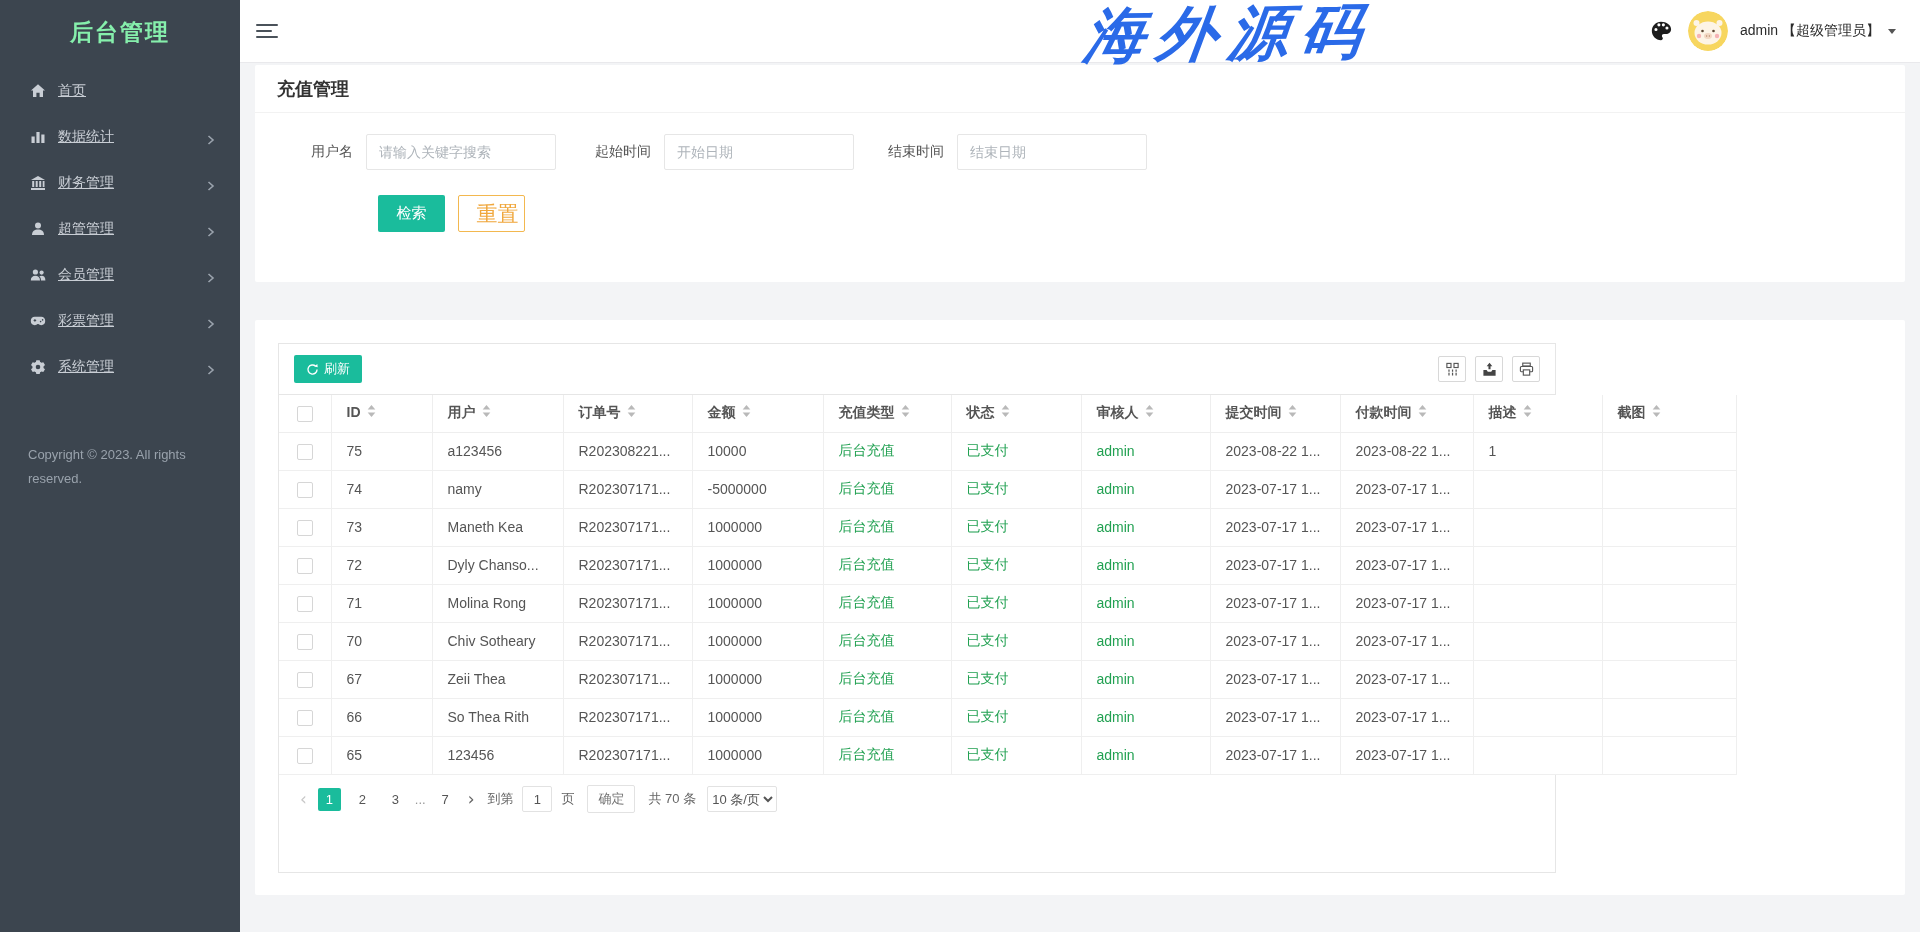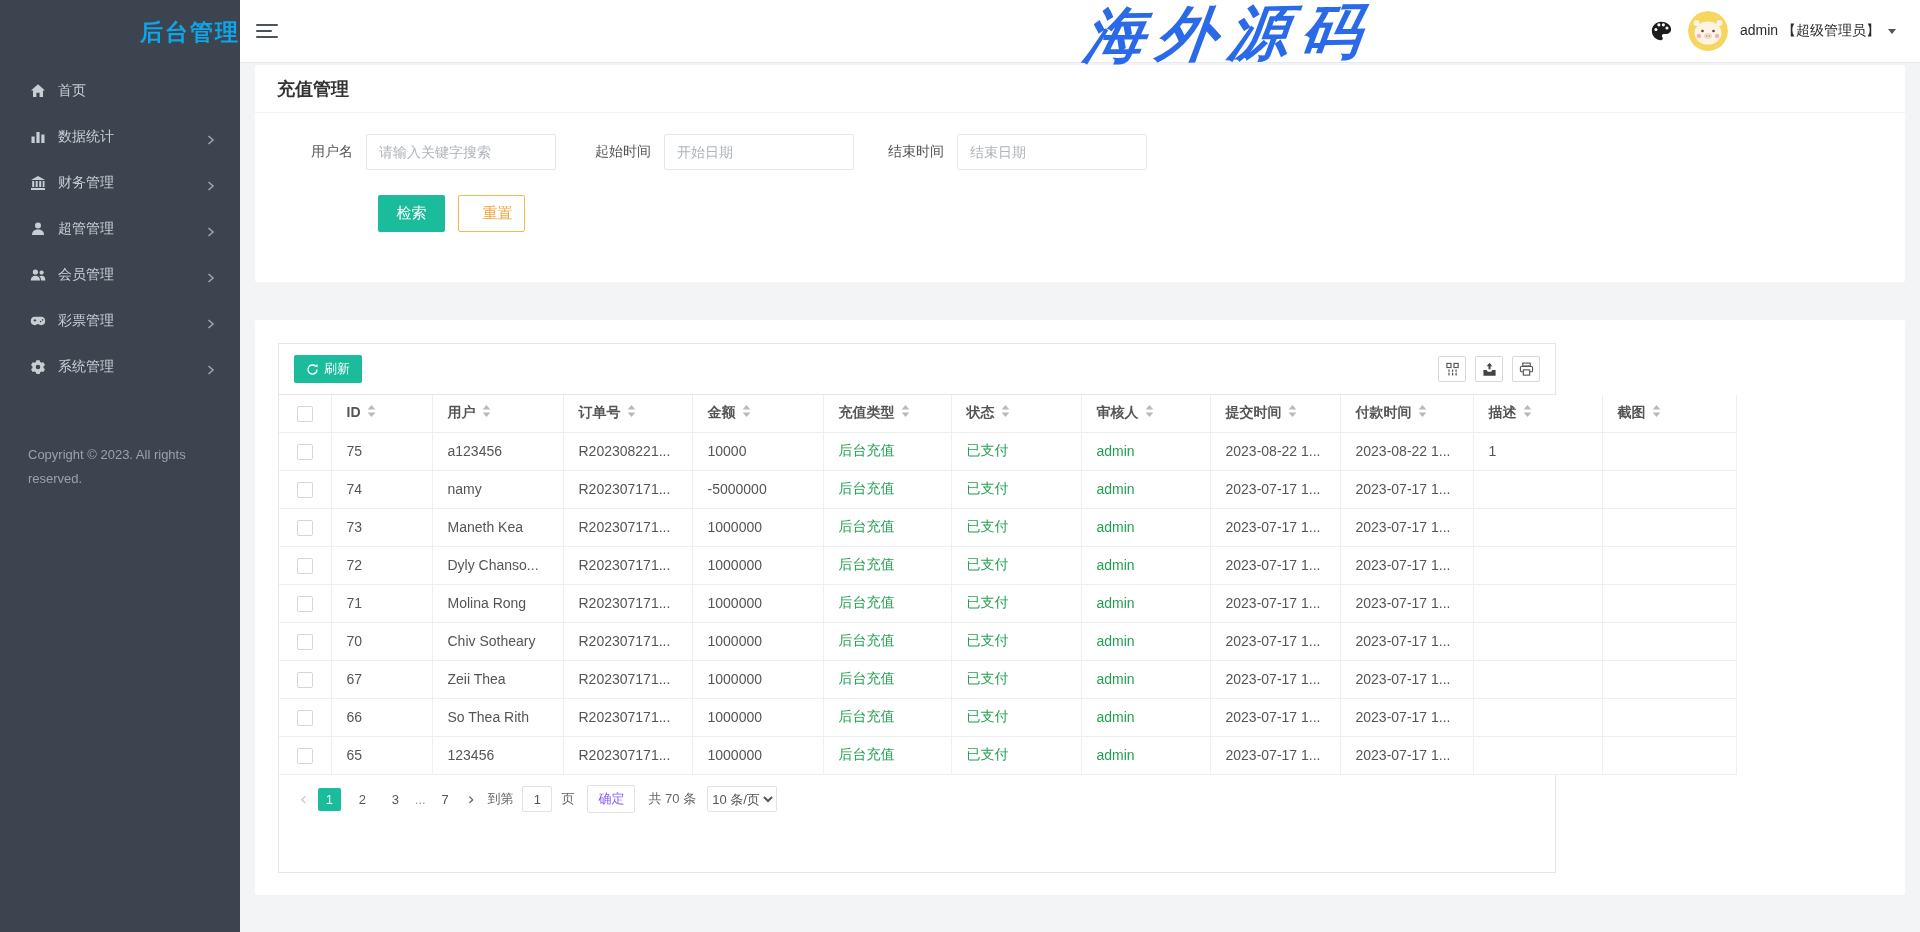--- a/index.html
+++ b/index.html
@@ -1,26 +1,26 @@
 <!DOCTYPE html>
 <html><head>
 <meta charset="utf-8">
 <style>
   * { margin:0; padding:0; box-sizing:border-box; }
   html,body { width:1920px; height:932px; overflow:hidden; }
   body { position:relative; background:#f3f4f6; font-family:"Liberation Sans","DejaVu Sans",sans-serif; }
 
   
   .sidebar { position:absolute; left:0; top:0; width:240px; height:932px; background:#3c454f; z-index:10; }
-  .side-title { height:64px; line-height:64px; text-align:right; color:#0ea5e9; font-size:23px; font-weight:bold; letter-spacing:2px; }
+  .side-title { height:64px; line-height:64px; text-align:center; color:#86efac; font-size:23px; font-weight:bold; letter-spacing:2px; }
   .side-menu { padding-top:4px; }
   .side-item { height:46px; display:flex; align-items:center; padding:0 25px 0 30px; color:#c9ced5; font-size:14px; cursor:pointer; }
   .mi-icon { width:16px; height:16px; margin-right:12px; flex:none; display:flex; align-items:center; justify-content:center; }
   .mi-icon svg { width:16px; height:16px; fill:currentColor; }
-  .mi-label { flex:1; }
+  .mi-label { flex:1;text-decoration:underline; }
   .mi-chevron { width:8px; height:10px; flex:none; }
   .mi-chevron svg { width:8px; height:10px; stroke:#9aa3ad; stroke-width:1.6; fill:none; }
   .copyright { position:absolute; left:28px; top:443px; width:188px; font-size:13px; color:#99a2ac; line-height:1.85; }
 
   
   .topbar { position:absolute; left:240px; top:0; width:1680px; height:63px; background:#fff; border-bottom:1px solid #e9e9ec; display:flex; align-items:center; z-index:5; }
   .hamburger { margin-left:16px; width:22px; height:14px; display:flex; flex-direction:column; justify-content:space-between; cursor:pointer; }
   .hamburger i { display:block; height:2px; background:#4a525a; border-radius:1px; }
   .hamburger i:nth-child(1){ width:22px; } .hamburger i:nth-child(2){ width:16px; } .hamburger i:nth-child(3){ width:22px; }
   .topbar-right { margin-left:auto; margin-right:24px; display:flex; align-items:center; }
@@ -39,21 +39,21 @@
   .card-table { top:320px; height:575px; }
   .card-head { height:48px; line-height:48px; padding-left:22px; border-bottom:1px solid #f2f2f2; font-size:18px; font-weight:bold; color:#333; }
 
   .filter-row { display:flex; align-items:center; margin:21px 0 0 56px; }
   .f-label { font-size:14px; color:#555; margin-right:13px; white-space:nowrap; }
   .f-label.gap1 { margin-left:39px; } .f-label.gap2 { margin-left:34px; }
   .f-input { width:190px; height:36px; border:1px solid #e6e6e6; border-radius:2px; padding:0 12px; font-size:14px; color:#333; outline:none; }
   .f-input::placeholder { color:#aeb4ba; }
   .button-row { margin:25px 0 0 123px; display:flex; }
   .btn-search { width:67px; height:37px; background:#1abc9c; color:#fff; border:none; border-radius:2px; font-size:15px; cursor:pointer; font-family:inherit; }
-  .btn-reset { width:67px; height:37px; background:#fff; color:#f0a73c; border:1px solid #f3b84f; border-radius:2px; font-size:15px; margin-left:13px; cursor:pointer; font-family:inherit;padding-left:12px; }
+  .btn-reset { width:67px; height:37px; background:#fff; color:#f0a73c; border:1px solid #f3b84f; border-radius:2px; font-size:21px; margin-left:13px; cursor:pointer; font-family:inherit;padding-left:12px; }
 
   
   .table-box { position:absolute; left:23px; top:23px; width:1278px; bottom:22px; border:1px solid #e6e6e6; background:#fff; }
   .toolbar { height:51px; display:flex; align-items:center; padding:0 15px; border-bottom:1px solid #e6e6e6; }
   .btn-refresh { height:28px; padding:0 12px; background:#1abc9c; color:#fff; border:none; border-radius:2px; font-size:13px; display:flex; align-items:center; cursor:pointer; font-family:inherit; }
   .btn-refresh svg { width:13px; height:13px; margin-right:5px; }
   .tool-icons { margin-left:auto; display:flex; gap:9px; }
   .tool-btn { width:28px; height:26px; background:#fff; border:1px solid #d8d8d8; border-radius:2px; display:flex; align-items:center; justify-content:center; cursor:pointer; padding:0; }
   .tool-btn svg { width:15px; height:15px; }
 
@@ -71,21 +71,21 @@
 
   
   .pager { height:49px; display:flex; align-items:center; padding-left:15px; font-size:13px; color:#666; }
   .pg-arrow { font-size:17px; line-height:1; margin:0 6px; cursor:pointer; font-family:"DejaVu Sans",sans-serif; }
   .pg-prev { color:#c8c8c8; } .pg-next { color:#666; }
   .pg-num { min-width:23px; height:23px; line-height:23px; text-align:center; margin:0 5px; color:#555; cursor:pointer; border-radius:2px; padding:0 3px; }
   .pg-num.active { background:#1abc9c; color:#fff; }
   .pg-ellipsis { color:#999; margin:0 3px; cursor:default; }
   .pg-text { margin:0 7px; color:#666; white-space:nowrap; }
   .pg-input { width:30px; height:26px; border:1px solid #e2e2e2; border-radius:2px; text-align:center; font-size:13px; color:#555; margin:0 2px; outline:none; }
-  .pg-confirm { height:28px; padding:0 10px; border:1px solid #e2e2e2; background:#fff; color:#8b5cf6; border-radius:2px; font-size:13px; margin:0 6px; cursor:pointer; font-family:inherit; }
+  .pg-confirm { height:28px; padding:0 10px; border:1px solid #e2e2e2; background:#fff; color:#737373; border-radius:2px; font-size:13px; margin:0 6px; cursor:pointer; font-family:inherit; }
   .pg-select { height:26px; border:1px solid #e2e2e2; border-radius:2px; font-size:13px; color:#555; background:#fff; margin-left:4px; outline:none; font-family:inherit; }
 </style>
 </head>
 <body>
 
 <aside class="sidebar">
   <div class="side-title">后台管理</div>
   <nav class="side-menu" id="side-menu">
       <div class="side-item">
         <span class="mi-icon">

